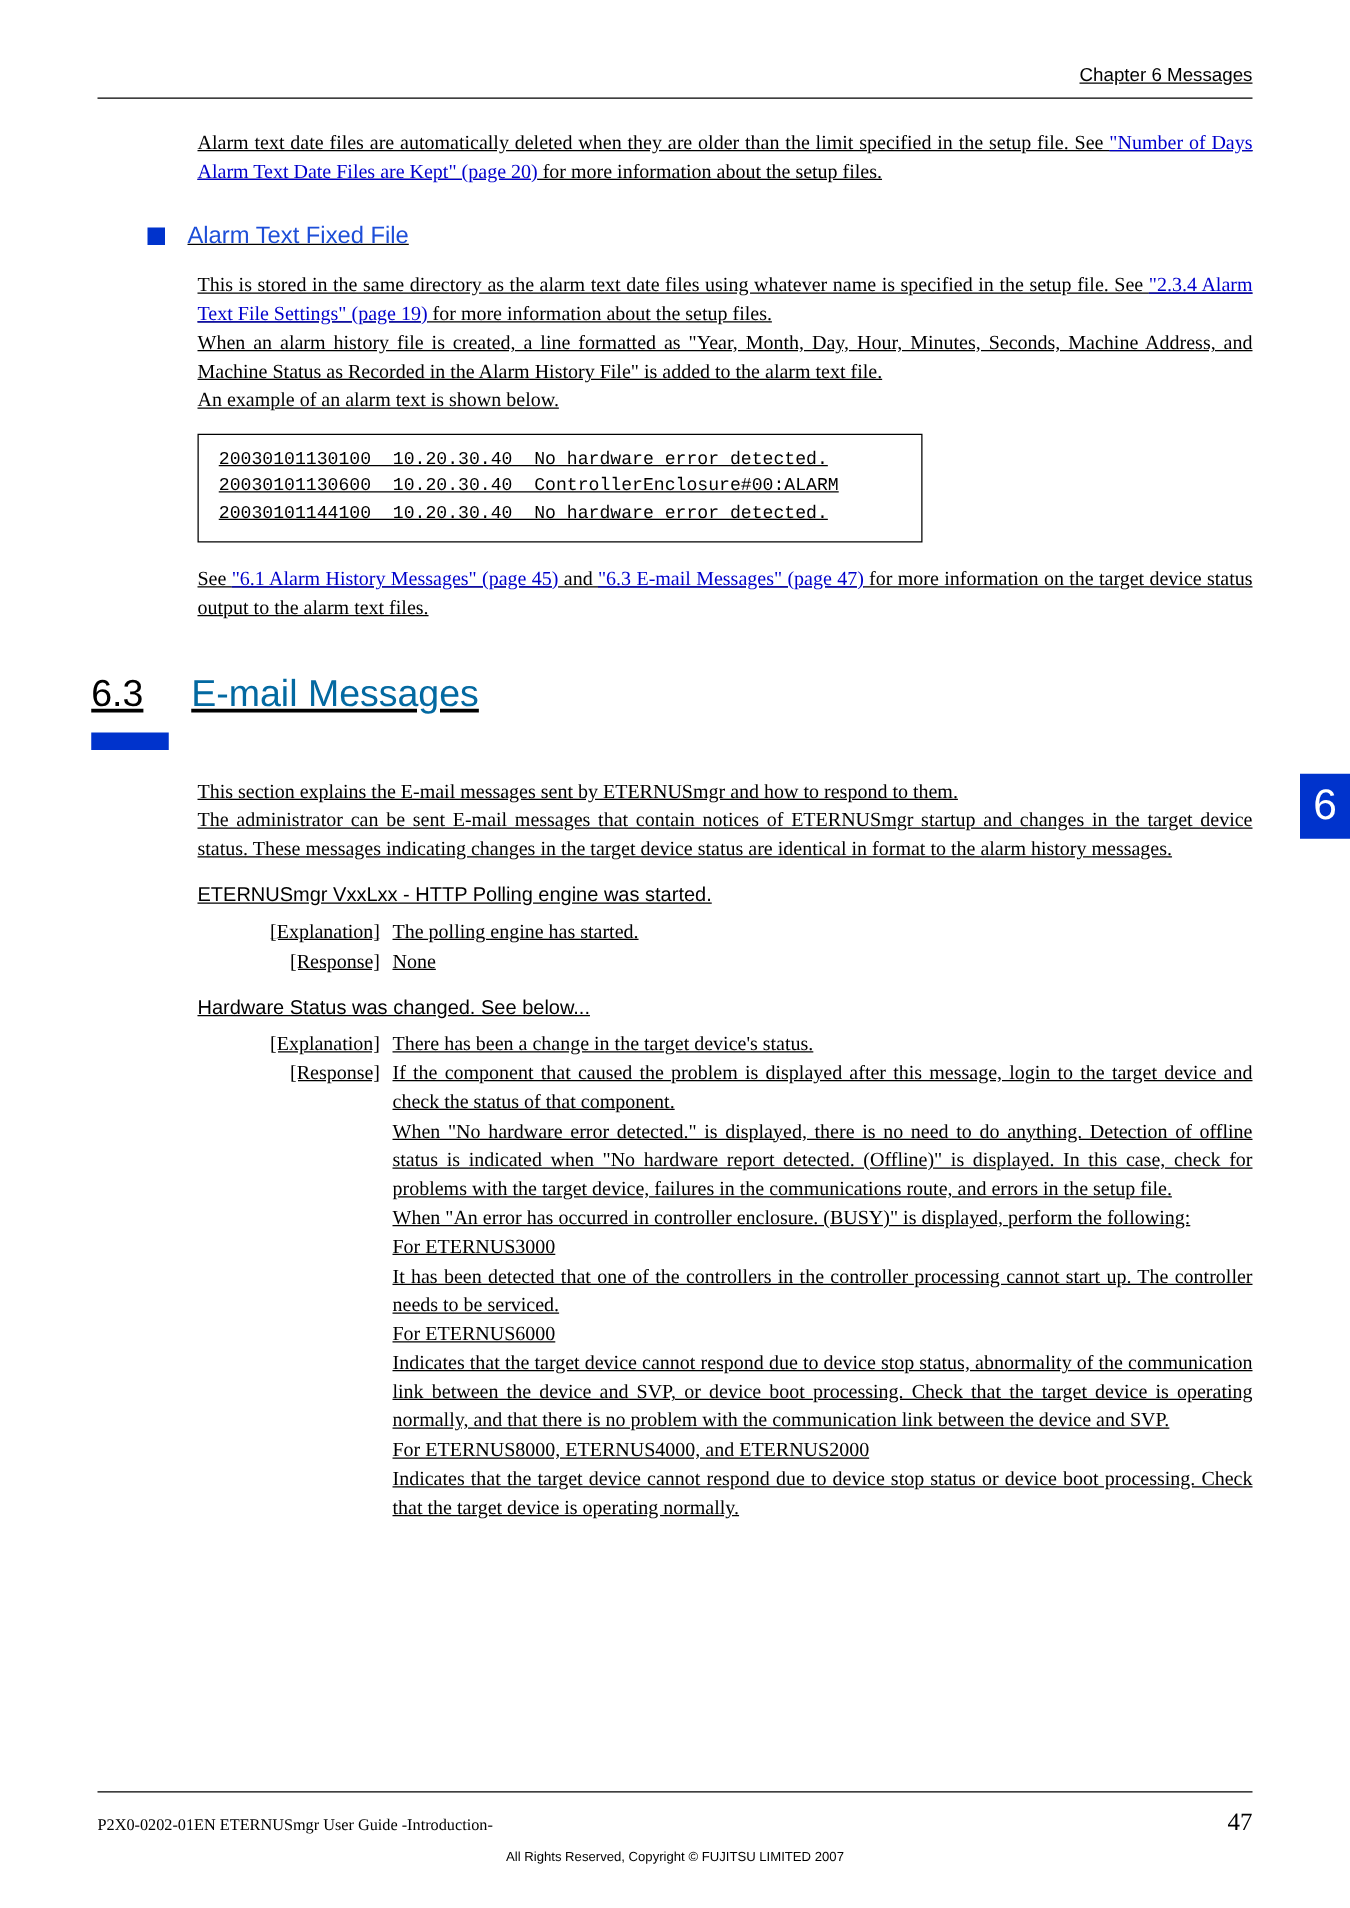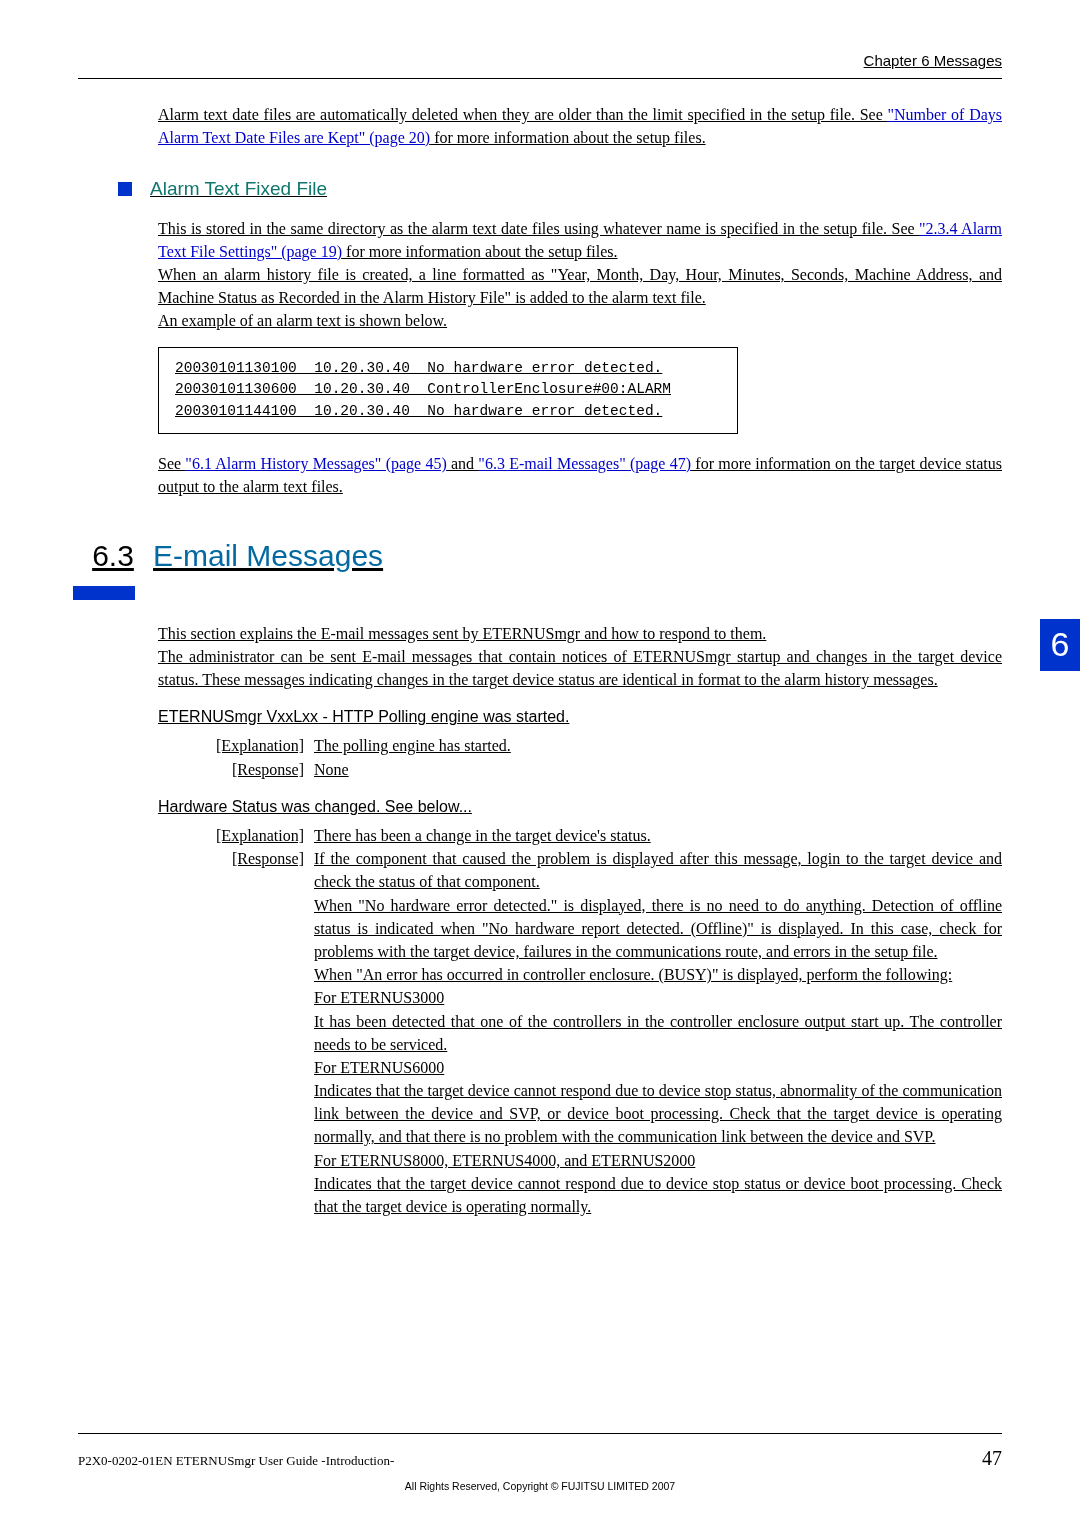--- a/index.html
+++ b/index.html
@@ -46,38 +46,37 @@
   }
   .blue-square {
     width: 14px;
     height: 14px;
     background: #0033cc;
     margin-right: 18px;
     flex-shrink: 0;
   }
   .subsection-title {
     font-family: Arial, Helvetica, sans-serif;
-    color: #0f766e;
+    color: #1d4ed8;
     font-size: 19px;
   }
   .code-box {
     border: 1px solid #000;
     margin: 14px 0 18px 80px;
     padding: 10px 16px;
     font-family: "Courier New", monospace;
     font-size: 14.5px;
     white-space: pre;
     width: 580px;
     line-height: 1.5;
   }
   .h1-row {
     display: flex;
     align-items: flex-start;
     margin: 36px 0 8px 0;
-    text-align: center;
   }
   .h1-num {
     font-family: Arial, Helvetica, sans-serif;
     font-size: 30px;
     color: #000;
     width: 80px;
     flex-shrink: 0;
     margin-left: -5px;
   }
   .h1-title {
@@ -219,21 +218,21 @@
       <div class="expl-label">[Explanation]</div>
       <div class="expl-content">There has been a change in the target device's status.</div>
     </div>
     <div class="expl-row">
       <div class="expl-label">[Response]</div>
       <div class="expl-content">
         <div>If the component that caused the problem is displayed after this message, login to the target device and check the status of that component.</div>
         <div>When "No hardware error detected." is displayed, there is no need to do anything. Detection of offline status is indicated when "No hardware report detected. (Offline)" is displayed. In this case, check for problems with the target device, failures in the communications route, and errors in the setup file.</div>
         <div>When "An error has occurred in controller enclosure. (BUSY)" is displayed, perform the following:</div>
         <div>For ETERNUS3000</div>
-        <div>It has been detected that one of the controllers in the controller enclosure output start up. The controller needs to be serviced.</div>
+        <div>It has been detected that one of the controllers in the controller processing cannot start up. The controller needs to be serviced.</div>
         <div>For ETERNUS6000</div>
         <div>Indicates that the target device cannot respond due to device stop status, abnormality of the communication link between the device and SVP, or device boot processing. Check that the target device is operating normally, and that there is no problem with the communication link between the device and SVP.</div>
         <div>For ETERNUS8000, ETERNUS4000, and ETERNUS2000</div>
         <div>Indicates that the target device cannot respond due to device stop status or device boot processing. Check that the target device is operating normally.</div>
       </div>
     </div>
   </div>
 </div>
 
 <div class="side-tab">6</div>

